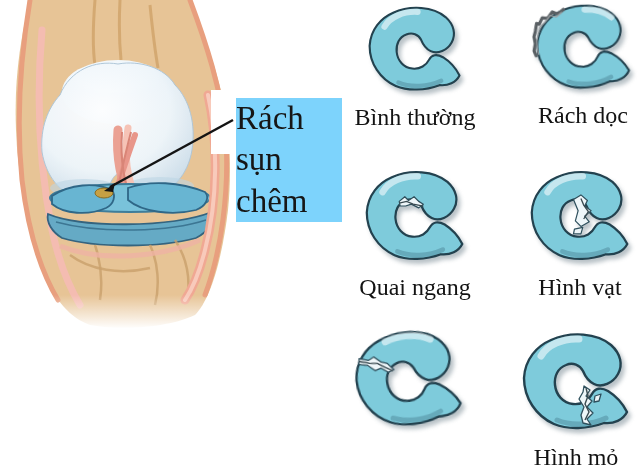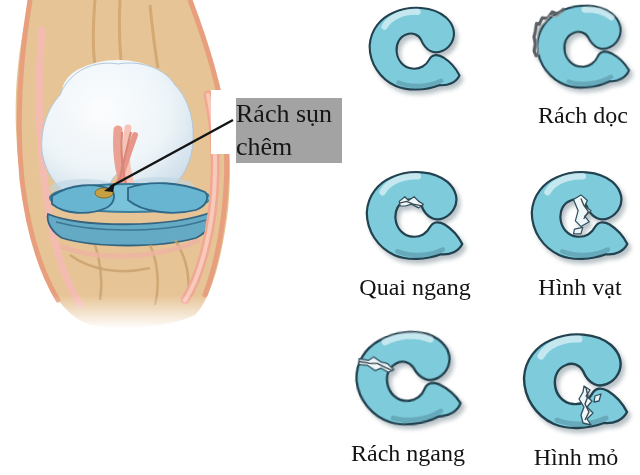--- a/index.html
+++ b/index.html
@@ -4,21 +4,21 @@
 <style>
   html,body{margin:0;padding:0;background:#ffffff;}
   #stage{
     position:relative;width:640px;height:475px;background:#ffffff;
     overflow:hidden;font-family:"Liberation Serif", serif;
   }
   .knee-wrap{position:absolute;left:0;top:0;width:235px;height:335px;}
   .knee-wrap svg{display:block;}
   .annotation{
     position:absolute;left:236px;top:98px;width:106px;
-    font-size:26px;line-height:1.25;color:#161616;background:#a3a3a3;
+    font-size:33px;line-height:1.25;color:#161616;background:#7dd3fc;
   }
   .cell{position:absolute;text-align:center;}
   .meniscus{
     display:block;margin:0 auto;
     filter:drop-shadow(3px 4px 2px rgba(100,120,130,0.45));
   }
   .mbase{fill:#7ecbdb;stroke:#23424f;stroke-width:2.4;stroke-linejoin:round;}
   .mhl{fill:none;stroke:rgba(255,255,255,0.55);stroke-width:7;stroke-linecap:round;}
   .msh{fill:none;stroke:rgba(30,70,90,0.25);stroke-width:5;stroke-linecap:round;}
   .tearfill{fill:#eef6f9;stroke:#2e4f5c;stroke-width:1.3;stroke-linejoin:round;}
@@ -112,20 +112,21 @@
   </div>
 
   <div class="annotation">Rách sụn chêm</div>
 
   <div class="cell" style="left:350px;top:4px;width:130px;">
     <svg class="meniscus" width="124" height="96" viewBox="0 0 130 110">
       <path class="mbase" d="M 40,10 C 60,1 86,3 100,15 C 110,24 112,35 107,44 C 102,53 91,58 83,54 C 77,51 74,46 72,41 C 69,35 62,32 55,35 C 47,38 43,46 44,55 C 45,65 52,73 62,74 C 71,75 78,70 81,64 C 84,58 90,57 97,61 C 105,66 112,74 116,82 C 112,90 103,94 93,93 C 77,99 57,100 43,94 C 25,86 13,68 13,48 C 14,29 26,16 40,10 Z"></path>
       <path class="mhl" d="M 30,26 C 36,15 52,8 68,9"></path>
       <path class="msh" d="M 95,88 C 80,95 60,96 46,90"></path>
     </svg>
+    <div class="mlabel">Bình thường</div>
   </div>
 
   <div class="cell" style="left:518px;top:2px;width:130px;">
     <svg class="meniscus rot-m4" width="124" height="96" viewBox="0 0 130 110">
       <path class="mbase" d="M 40,10 C 60,1 86,3 100,15 C 110,24 112,35 107,44 C 102,53 91,58 83,54 C 77,51 74,46 72,41 C 69,35 62,32 55,35 C 47,38 43,46 44,55 C 45,65 52,73 62,74 C 71,75 78,70 81,64 C 84,58 90,57 97,61 C 105,66 112,74 116,82 C 112,90 103,94 93,93 C 77,99 57,100 43,94 C 25,86 13,68 13,48 C 14,29 26,16 40,10 Z"></path>
       <path class="mhl" d="M 70,9 C 84,9 94,14 100,20"></path>
       <path class="msh" d="M 95,88 C 80,95 60,96 46,90"></path>
       <path class="rimtear" d="M 46,7 L 39,12 L 33,9 L 27,16 L 21,15 L 17,22 L 14,21 L 12,30 L 10,36 L 11,44 L 9,52 L 11,58"></path>
       <path class="rimtear2" d="M 44,10 L 37,15 L 30,13 L 24,20 L 18,25 L 15,33 L 13,41 L 13,50 L 14,57"></path>
     </svg>
@@ -162,21 +163,20 @@
   <div class="cell" style="left:342px;top:328px;width:132px;">
     <svg class="meniscus rot-m6" width="128" height="108" viewBox="0 0 130 110">
       <path class="mbase" d="M 40,10 C 60,1 86,3 100,15 C 110,24 112,35 107,44 C 102,53 91,58 83,54 C 77,51 74,46 72,41 C 69,35 62,32 55,35 C 47,38 43,46 44,55 C 45,65 52,73 62,74 C 71,75 78,70 81,64 C 84,58 90,57 97,61 C 105,66 112,74 116,82 C 112,90 103,94 93,93 C 77,99 57,100 43,94 C 25,86 13,68 13,48 C 14,29 26,16 40,10 Z"></path>
       <path class="mhl" d="M 46,12 C 62,6 80,7 92,14"></path>
       <path class="msh" d="M 95,88 C 80,95 60,96 46,90"></path>
       <g>
         <path class="tearfill" d="M 18,26 L 27,29 L 33,26 L 40,32 L 46,34 L 52,41 L 46,43 L 39,38 L 33,40 L 26,34 L 17,32 Z"></path>
         <path class="tearline" d="M 18,29 L 28,32 L 36,33 L 44,38 L 51,42"></path>
       </g>
     </svg>
-    <div class="mlabel">Rách ngang</div>
   </div>
 
   <div class="cell" style="left:510px;top:330px;width:132px;">
     <svg class="meniscus" width="130" height="110" viewBox="0 0 130 110">
       <path class="mbase" d="M 40,10 C 60,1 86,3 100,15 C 110,24 112,35 107,44 C 102,53 91,58 83,54 C 77,51 74,46 72,41 C 69,35 62,32 55,35 C 47,38 43,46 44,55 C 45,65 52,73 62,74 C 71,75 78,70 81,64 C 84,58 90,57 97,61 C 105,66 112,74 116,82 C 112,90 103,94 93,93 C 77,99 57,100 43,94 C 25,86 13,68 13,48 C 14,29 26,16 40,10 Z"></path>
       <path class="mhl" d="M 30,26 C 36,15 52,8 68,9"></path>
       <path class="msh" d="M 95,88 C 80,95 60,96 46,90"></path>
       <g>
         <path class="tearfill" d="M 73,56 L 79,60 L 75,66 L 81,71 L 76,77 L 82,83 L 76,89 L 80,95 L 72,93 L 70,85 L 73,77 L 68,69 L 72,62 Z"></path>
         <path class="tearline" d="M 75,58 L 77,66 L 74,74 L 78,82 L 74,90"></path>

